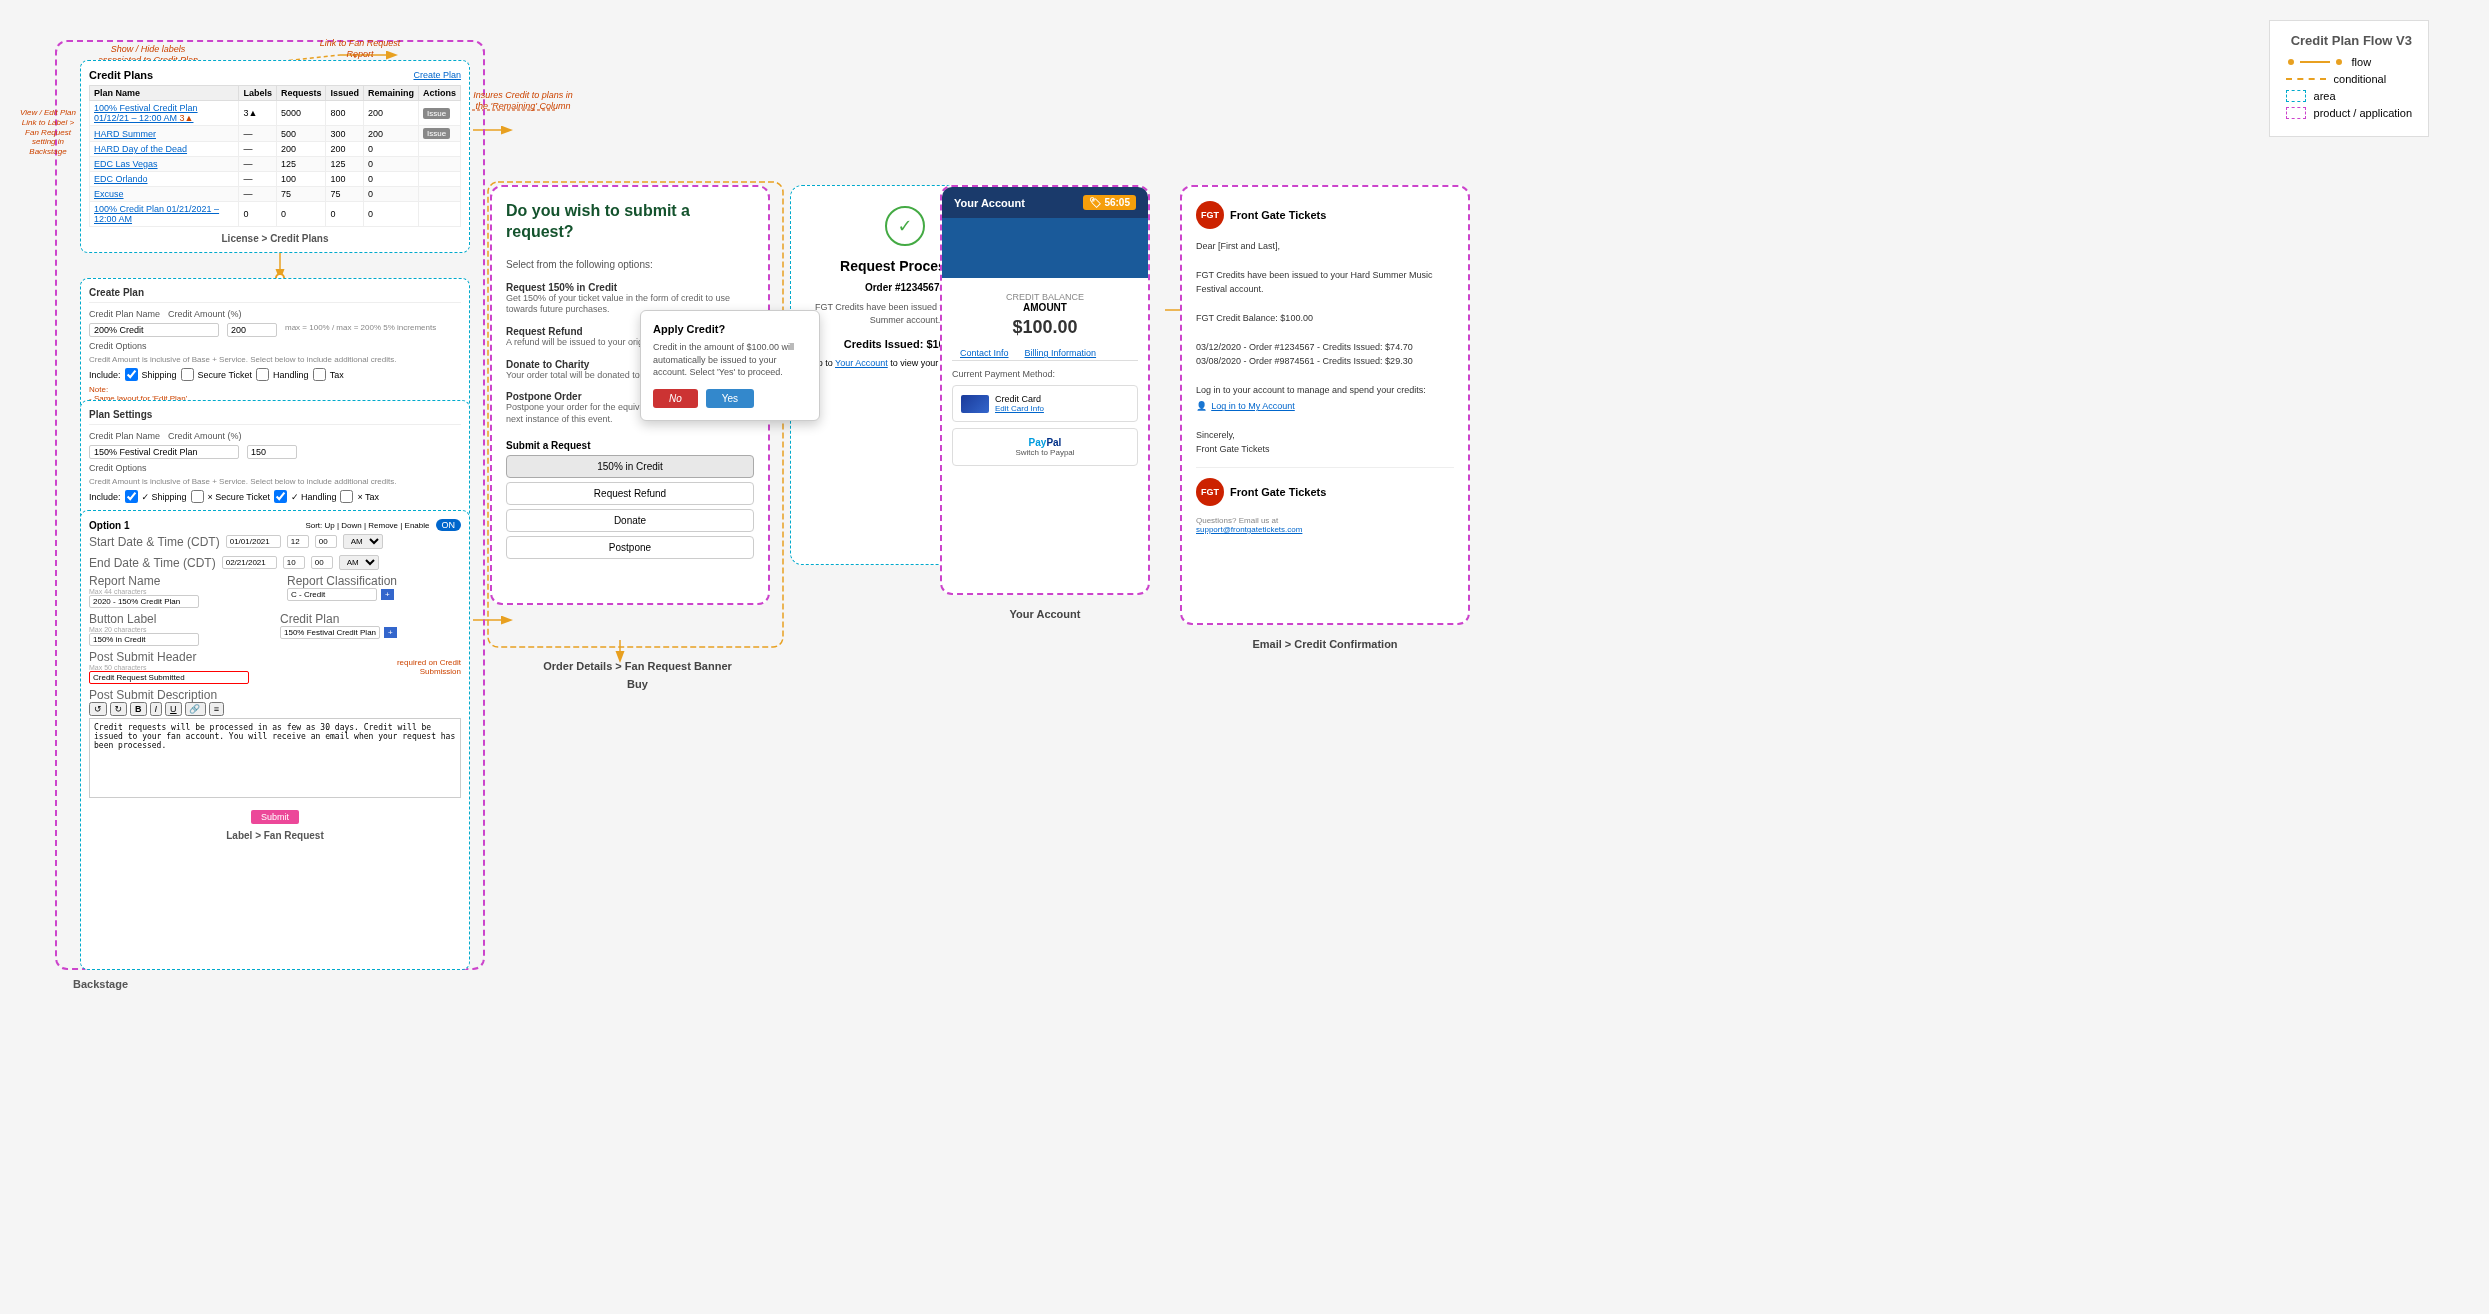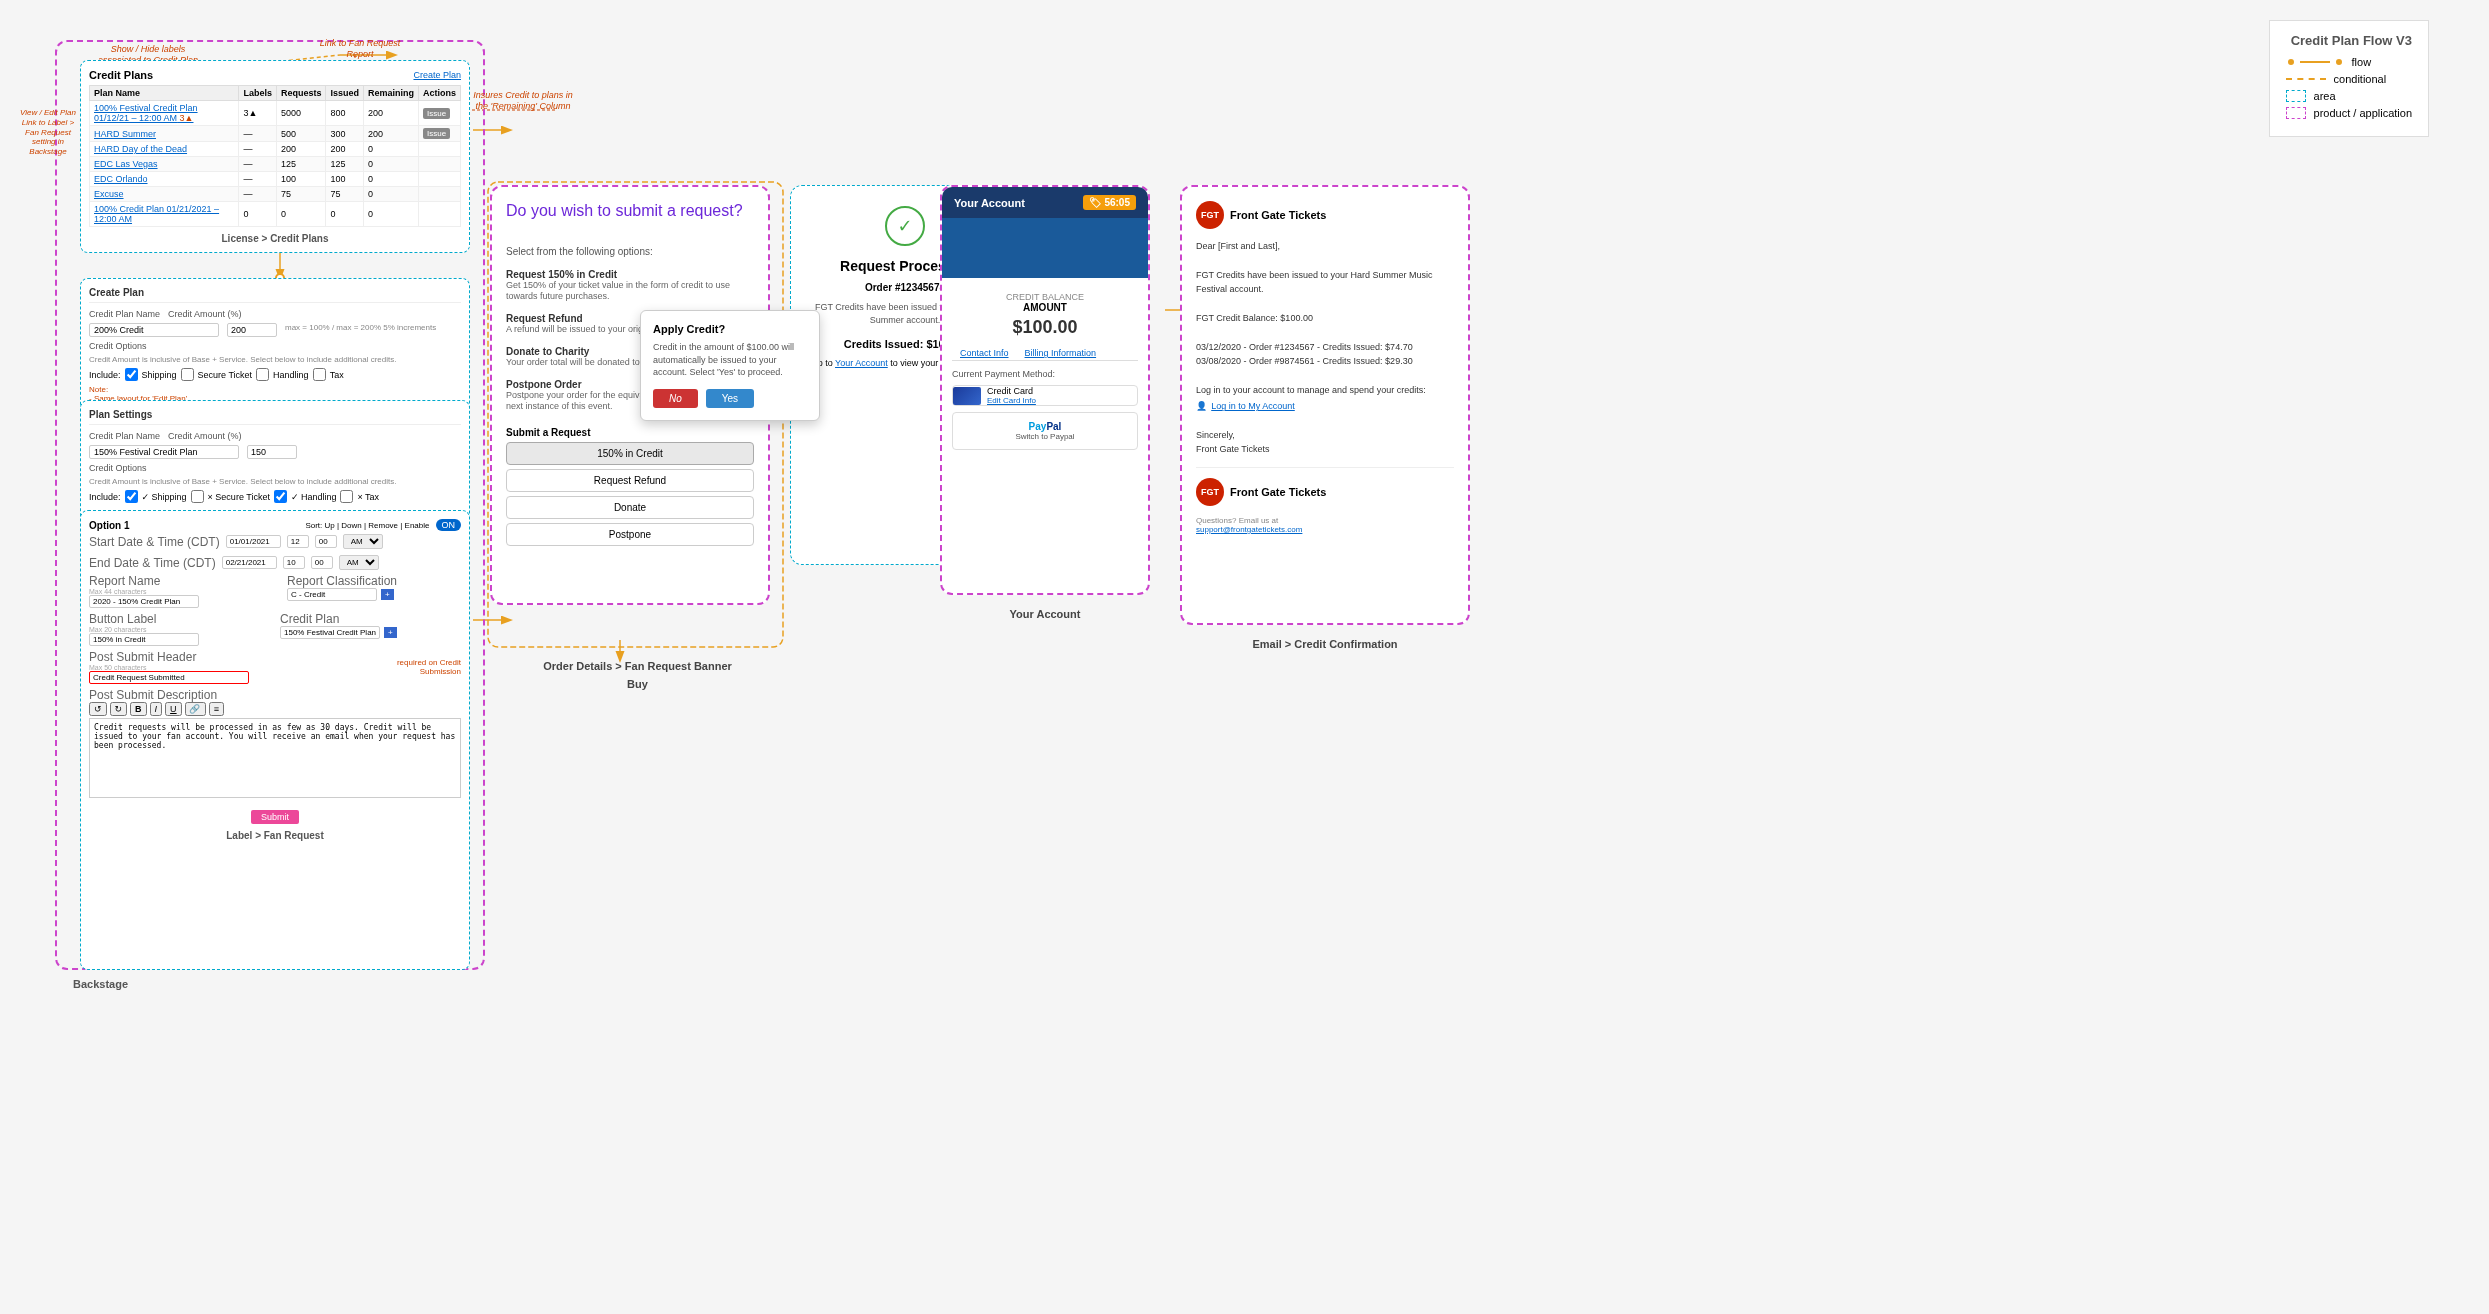--- a/index.html
+++ b/index.html
@@ -171,24 +171,24 @@
       width: 280px;
       height: 420px;
       background: white;
       border: 2px dashed #cc44cc;
       border-radius: 12px;
       padding: 14px;
     }
 
     .od-title {
       font-size: 16px;
-      font-weight: normal;
-      color: #6d28d9;
+      font-weight: bold;
+      color: #14532d;
       line-height: 1.3;
-      margin-bottom: 24px;
+      margin-bottom: 16px;
     }
     .od-subtitle { font-size: 10px; color: #555; margin-bottom: 12px; }
     .od-option {
       margin-bottom: 10px;
     }
     .od-option-title { font-size: 10px; font-weight: bold; color: #333; }
     .od-option-desc { font-size: 9px; color: #666; line-height: 1.3; }
 
     .od-buttons { margin-top: 14px; }
     .od-btn {
@@ -285,20 +285,21 @@
     .ya-body { padding: 10px; }
     .ya-balance-label { font-size: 9px; color: #888; text-align: center; margin-top: 4px; }
     .ya-balance-title { font-size: 10px; font-weight: bold; text-align: center; margin-bottom: 4px; }
     .ya-balance-amount { font-size: 18px; font-weight: bold; text-align: center; color: #333; margin-bottom: 8px; }
     .ya-tabs { display: flex; border-bottom: 1px solid #ddd; margin-bottom: 8px; }
     .ya-tab { font-size: 9px; padding: 2px 8px; color: #0066cc; cursor: pointer; text-decoration: underline; }
     .ya-payment-label { font-size: 9px; color: #555; margin-bottom: 6px; }
     .ya-payment-method {
       border: 1px solid #ddd;
       border-radius: 4px;
+      padding: 8px;
       margin-bottom: 6px;
       display: flex;
       align-items: center;
       gap: 6px;
     }
     .ya-card-icon { width: 28px; height: 18px; background: linear-gradient(135deg, #1a3a9a, #3366cc); border-radius: 2px; }
     .ya-card-info { font-size: 9px; }
     .ya-card-info a { color: #0066cc; text-decoration: underline; font-size: 8px; display: block; }
     .ya-paypal { border: 1px solid #ddd; border-radius: 4px; padding: 8px; text-align: center; }
     .ya-paypal-text { font-size: 10px; color: #003087; font-weight: bold; }

